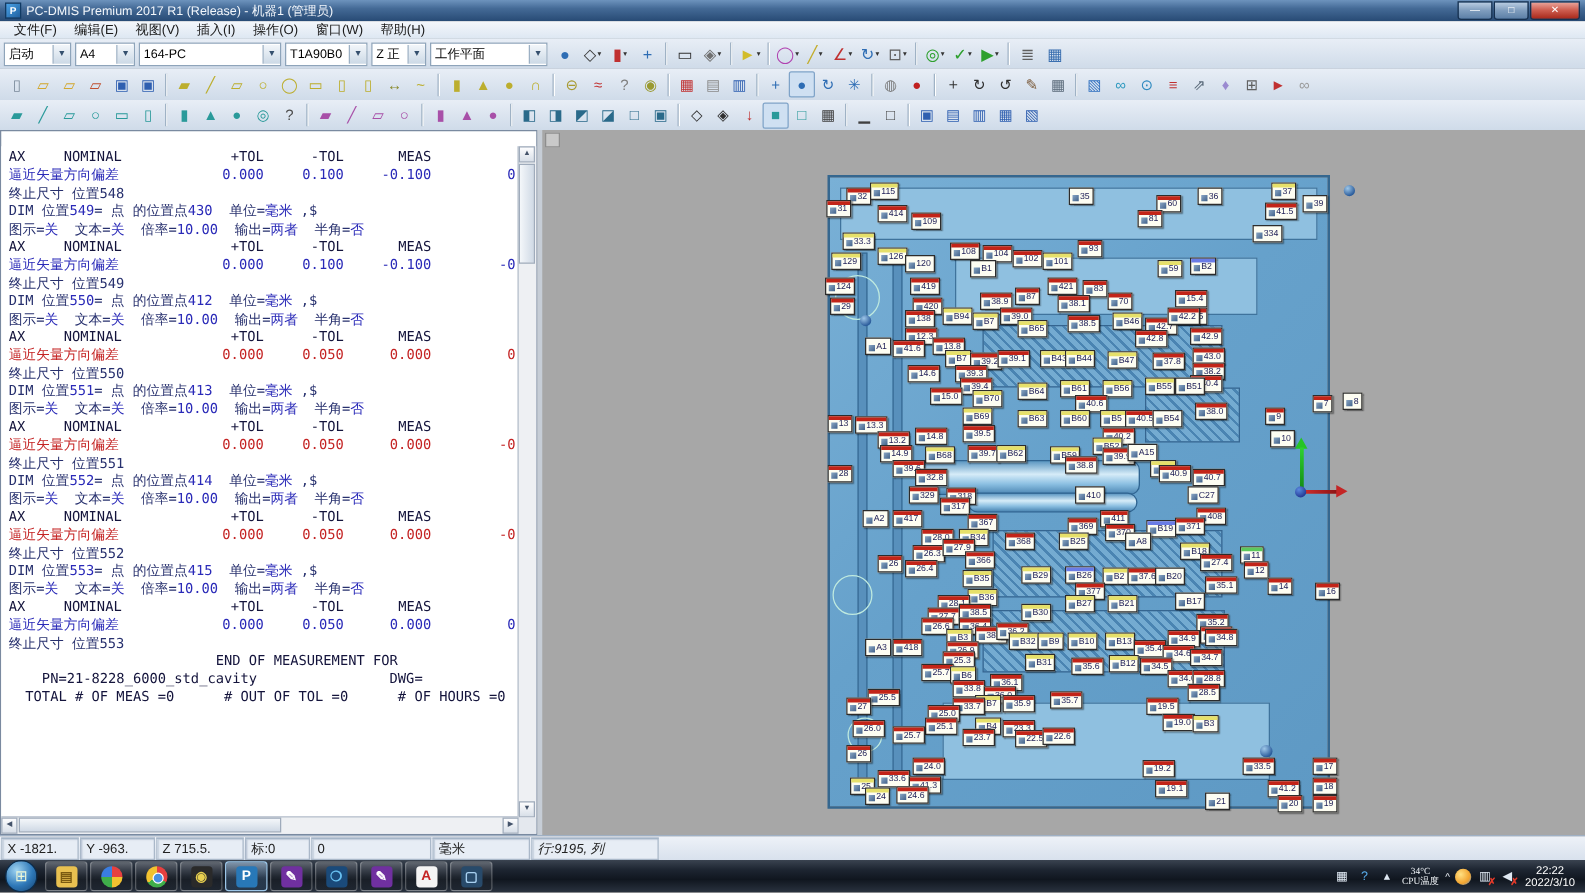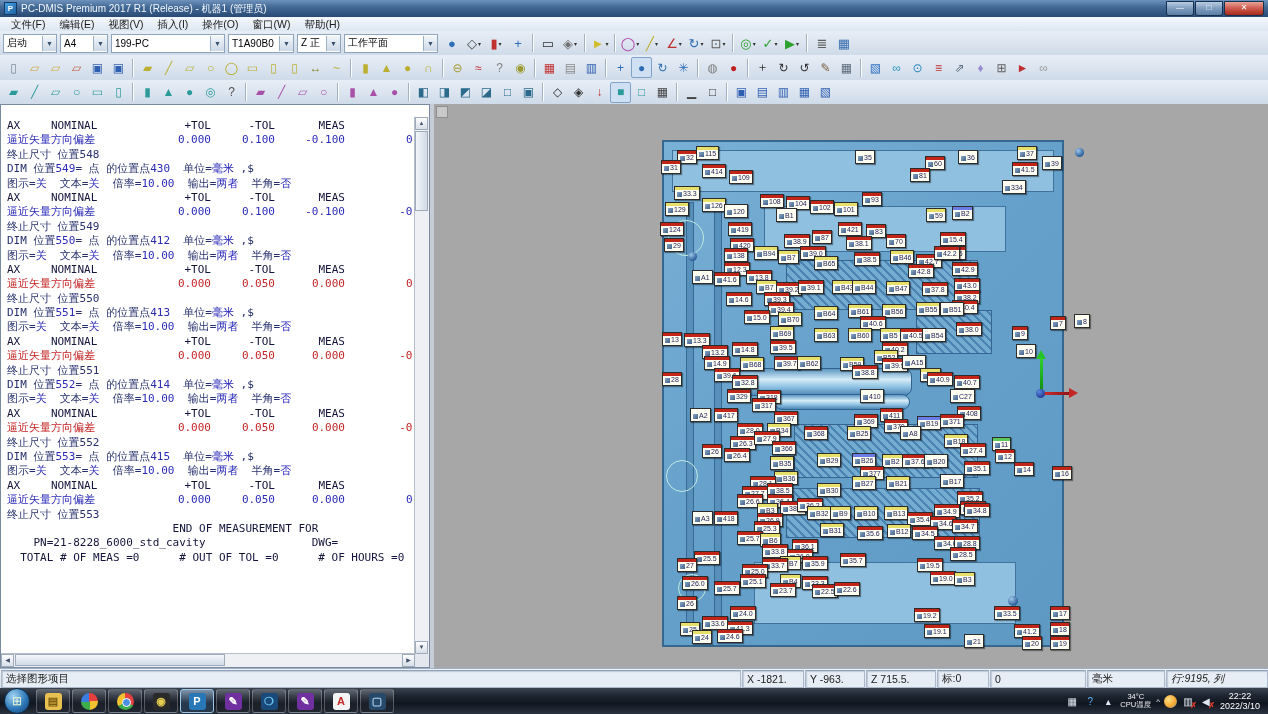--- a/index.html
+++ b/index.html
@@ -87,21 +87,21 @@
   #orb{width:24px;height:24px;border-radius:50%;margin:0 5px 0 4px;background:radial-gradient(circle at 35% 30%,#9fd4f2,#2e78b8 55%,#15416e);border:1px solid #0c2b4a;display:flex;align-items:center;justify-content:center;color:#eaf6d8;font-size:12px;}
   .tapp{width:32px;height:22px;margin:0 1px;border:1px solid rgba(255,255,255,.25);border-radius:3px;background:linear-gradient(180deg,rgba(255,255,255,.22),rgba(255,255,255,.06) 50%,rgba(0,0,0,.15));display:flex;align-items:center;justify-content:center;}
   .tapp.active{background:linear-gradient(180deg,rgba(190,220,250,.55),rgba(120,170,220,.25) 55%,rgba(40,80,120,.3));border-color:#9cc6e8;}
   .tglyph{width:17px;height:17px;border-radius:3px;display:flex;align-items:center;justify-content:center;font-size:11px;font-weight:bold;}
   .circle-multi{border-radius:50%;background:conic-gradient(#e64040 0 25%,#f2c230 25% 50%,#3fae4a 50% 75%,#3a7de0 75% 100%);}
   .circle-chrome{border-radius:50%;background:conic-gradient(#e64040 0 33%,#3fae4a 33% 66%,#f2c230 66% 100%);position:relative;}
   .circle-chrome::after{content:"";position:absolute;left:5px;top:5px;width:7px;height:7px;border-radius:50%;background:#4a90e2;border:1px solid #fff;}
   #tray{margin-left:auto;display:flex;align-items:center;color:#eef2f8;}
   .tray-ic{width:14px;height:14px;margin:0 2px;display:flex;align-items:center;justify-content:center;font-size:10px;position:relative;color:#dfe8f2;}
   .tray-ic .xmark{position:absolute;right:-2px;bottom:-2px;color:#e23a2a;font-size:8px;font-weight:bold;}
-  #traytemp{font-size:7.5px;line-height:8px;text-align:center;margin:0 3px;color:#f2f6fa;}
+  #traytemp{font-size:7.5px;line-height:8px;text-align:center;margin:0 3px;color:#f2f6fa;font-family:Liberation Serif, serif;}
   #weather{width:13px;height:13px;border-radius:50%;background:radial-gradient(circle at 35% 35%,#ffe082,#f2a430 60%,#4a90e2);margin:0 2px;}
   #clock{font-size:9px;line-height:10px;text-align:center;margin:0 8px 0 5px;color:#fff;}
 </style>
 </head>
 <body>
 
 <div id="titlebar" class="w">
   <div id="titleicon">P</div>
   <span>PC-DMIS Premium 2017 R1 (Release) - 机器1 (管理员)</span>
   <div id="winbtns">
@@ -123,21 +123,21 @@
 <div id="tbar2" class="tbar w" style="top:31px">
     <div class="combo" style="width: 52px;">
       <span>启动</span>
       <div class="arr">▼</div>
     </div>
     <div class="combo" style="width: 46px;">
       <span>A4</span>
       <div class="arr">▼</div>
     </div>
     <div class="combo" style="width: 112px;">
-      <span>199-PC</span>
+      <span>164-PC</span>
       <div class="arr">▼</div>
     </div>
     <div class="combo" style="width: 64px;">
       <span>T1A90B0</span>
       <div class="arr">▼</div>
     </div>
     <div class="combo" style="width: 42px;">
       <span>Z 正</span>
       <div class="arr">▼</div>
     </div>
@@ -1595,21 +1595,20 @@
       <div id="axYh"></div>
       <div id="axY"></div>
       <div id="axX"></div>
       <div id="axXh"></div>
       <div id="axO"></div>
     </div>
   </div>
 </div>
 
 <div id="statusbar">
-  <div class="scell" id="sleft">选择图形项目</div>
 <div class="scell" style="width: 52px; flex: 0 0 52px;">X -1821.</div>
     <div class="scell" style="width: 50px; flex: 0 0 50px;">Y -963.</div>
     <div class="scell" style="width: 60px; flex: 0 0 60px;">Z 715.5.</div>
     <div class="scell" style="width: 42px; flex: 0 0 42px;">标:0</div>
     <div class="scell" style="width: 86px; flex: 0 0 86px;">0</div>
     <div class="scell" style="width: 68px; flex: 0 0 68px;">毫米</div>
     <div class="scell" style="width: 92px; flex: 0 0 92px; font-style: italic;">行:9195, 列</div>
   </div>
 
 <div id="taskbar">

